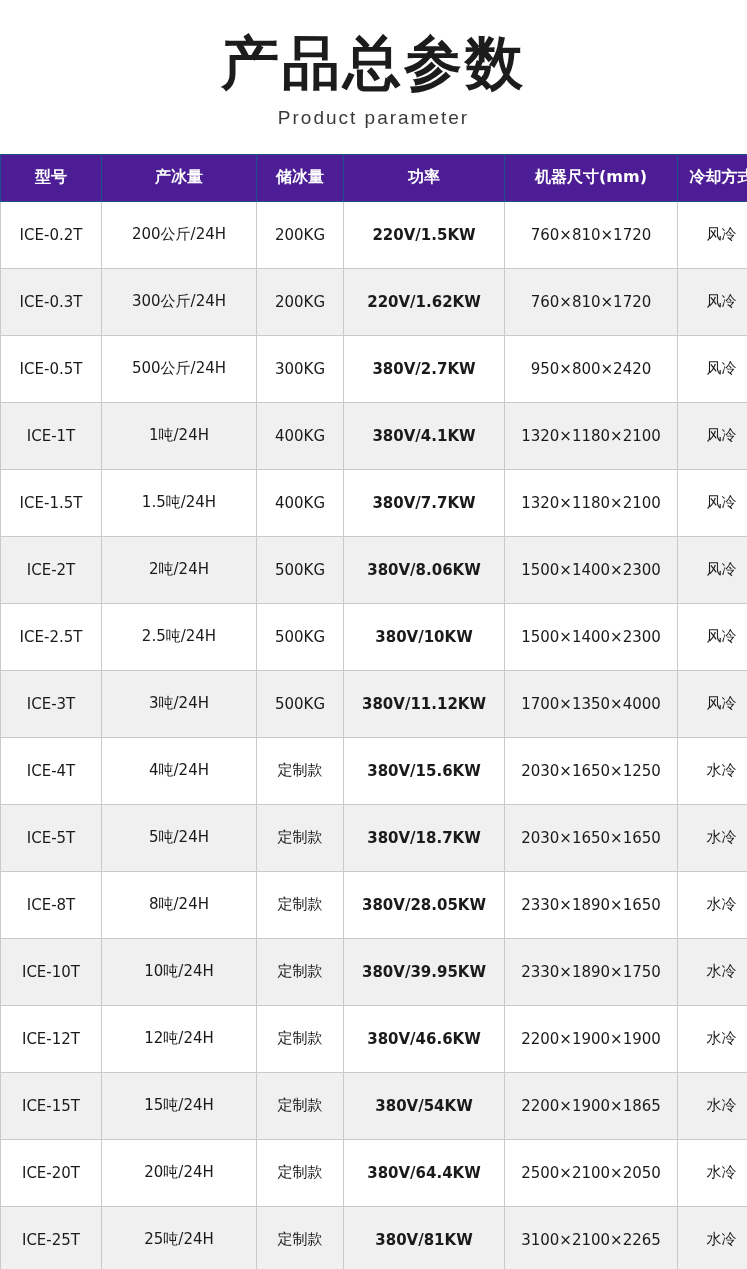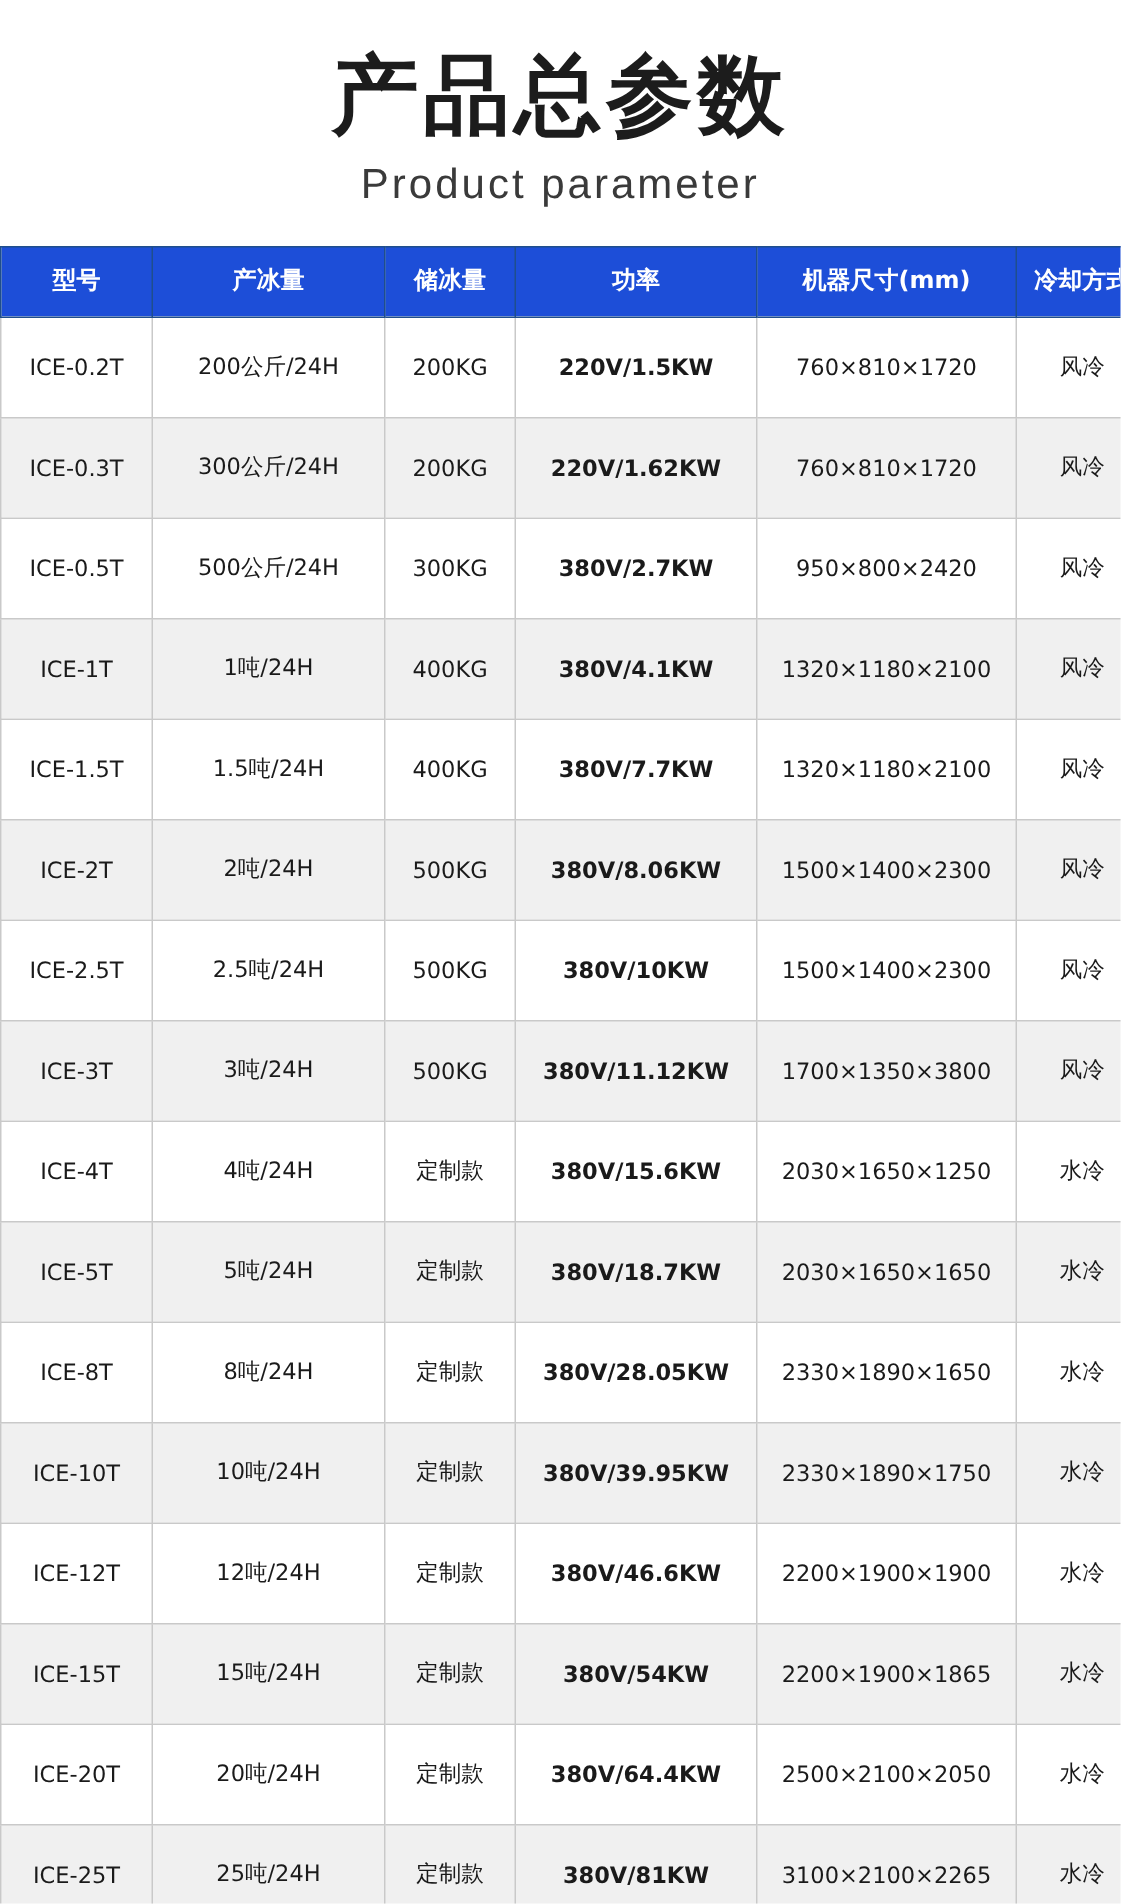--- a/index.html
+++ b/index.html
@@ -26,34 +26,34 @@
   }
   .title-cn {
     font-size: 58px;
     font-weight: bold;
     letter-spacing: 3px;
     color: #1c1c1c;
     line-height: 1.15;
     font-family: "DejaVu Sans", sans-serif;
   }
   .title-en {
-    font-size: 28px;
+    font-size: 19px;
     letter-spacing: 2px;
     color: #3a3a3a;
     margin-top: 10px;
     font-family: "Liberation Sans", sans-serif;
   }
   table.spec {
     border-collapse: collapse;
     width: 747px;
     margin-top: 25px;
     table-layout: fixed;
   }
   table.spec th {
-    background: #1d4ed8;
+    background: #4c1d95;
     color: #ffffff;
     font-size: 16px;
     font-weight: bold;
     height: 44px;
     text-align: center;
     border: 1px solid #1f4e8c;
     font-family: "DejaVu Sans", sans-serif;
   }
   table.spec td {
     border: 1px solid #c9c9c9;
@@ -158,21 +158,21 @@
         <td class="c2">500KG</td>
         <td class="c3">380V/10KW</td>
         <td class="c4">1500×1400×2300</td>
         <td class="c5">风冷</td>
       </tr>
       <tr>
         <td class="c0">ICE-3T</td>
         <td class="c1">3吨/24H</td>
         <td class="c2">500KG</td>
         <td class="c3">380V/11.12KW</td>
-        <td class="c4">1700×1350×3800</td>
+        <td class="c4">1700×1350×4000</td>
         <td class="c5">风冷</td>
       </tr>
       <tr>
         <td class="c0">ICE-4T</td>
         <td class="c1">4吨/24H</td>
         <td class="c2">定制款</td>
         <td class="c3">380V/15.6KW</td>
         <td class="c4">2030×1650×1250</td>
         <td class="c5">水冷</td>
       </tr>

